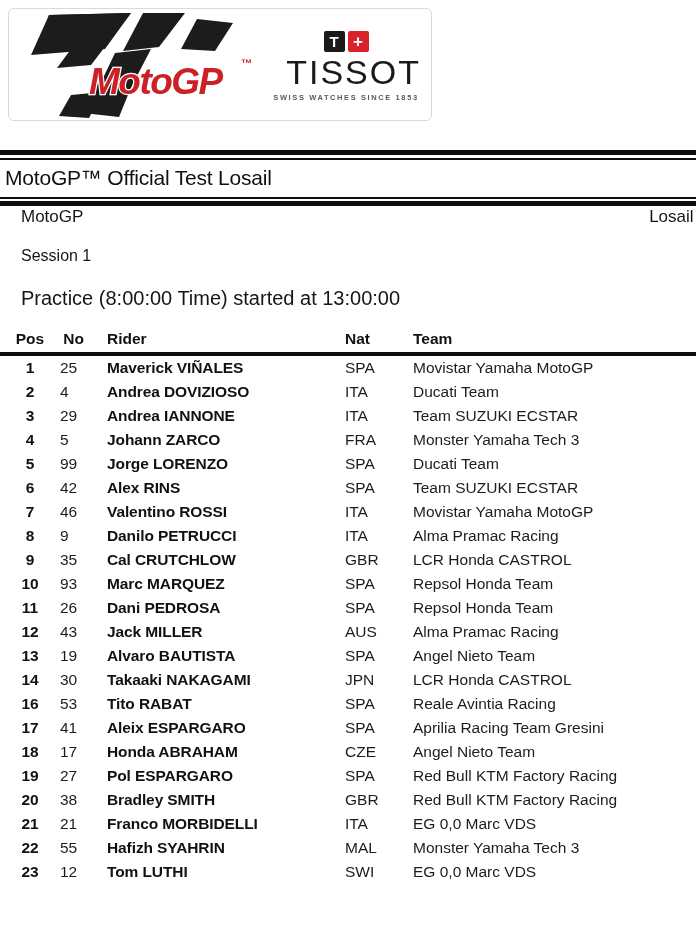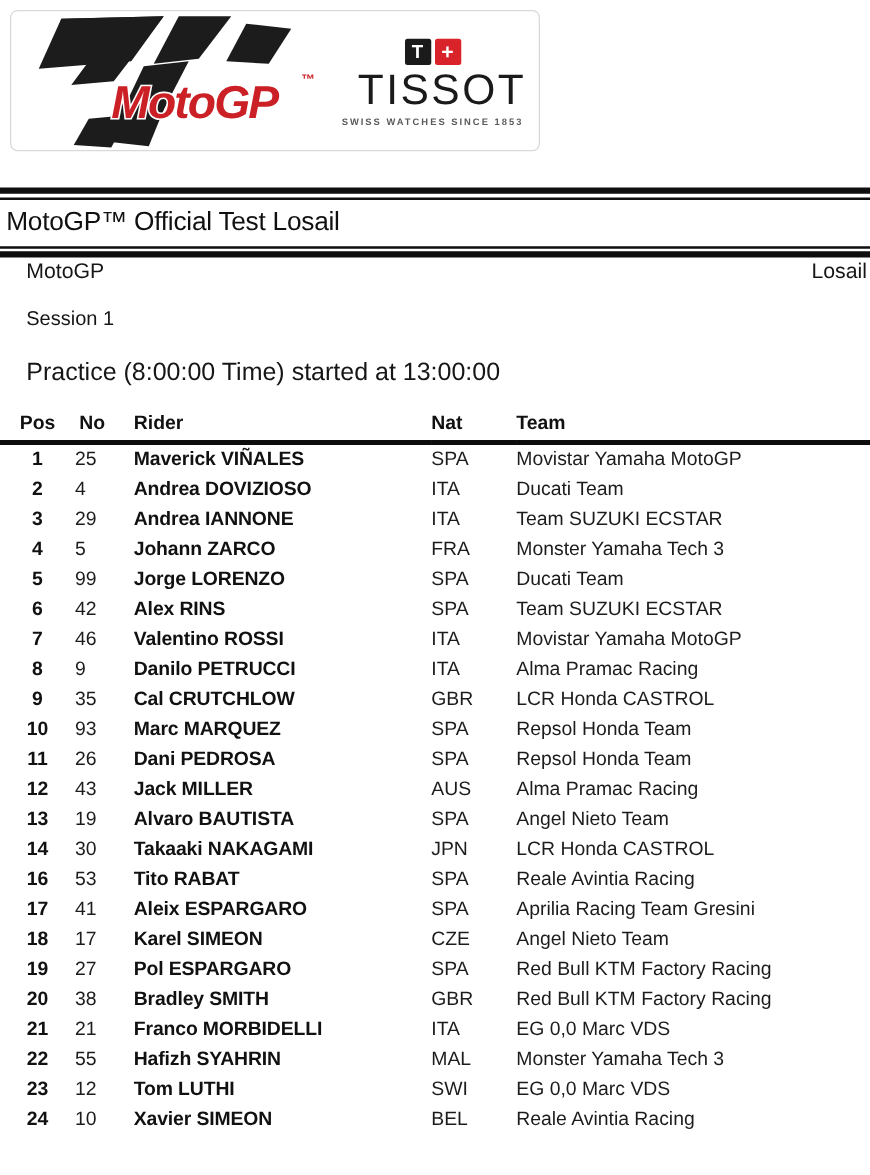--- a/index.html
+++ b/index.html
@@ -241,21 +241,21 @@
         <tr>
           <td class="col-pos">17</td>
           <td class="col-no">41</td>
           <td class="col-rider">Aleix ESPARGARO</td>
           <td class="col-nat">SPA</td>
           <td class="col-team">Aprilia Racing Team Gresini</td>
         </tr>
         <tr>
           <td class="col-pos">18</td>
           <td class="col-no">17</td>
-          <td class="col-rider">Karel SIMEON</td>
+          <td class="col-rider">Honda ABRAHAM</td>
           <td class="col-nat">CZE</td>
           <td class="col-team">Angel Nieto Team</td>
         </tr>
         <tr>
           <td class="col-pos">19</td>
           <td class="col-no">27</td>
           <td class="col-rider">Pol ESPARGARO</td>
           <td class="col-nat">SPA</td>
           <td class="col-team">Red Bull KTM Factory Racing</td>
         </tr>
@@ -280,22 +280,15 @@
           <td class="col-nat">MAL</td>
           <td class="col-team">Monster Yamaha Tech 3</td>
         </tr>
         <tr>
           <td class="col-pos">23</td>
           <td class="col-no">12</td>
           <td class="col-rider">Tom LUTHI</td>
           <td class="col-nat">SWI</td>
           <td class="col-team">EG 0,0 Marc VDS</td>
         </tr>
-        <tr>
-          <td class="col-pos">24</td>
-          <td class="col-no">10</td>
-          <td class="col-rider">Xavier SIMEON</td>
-          <td class="col-nat">BEL</td>
-          <td class="col-team">Reale Avintia Racing</td>
-        </tr>
       </tbody>
   </table>
 </div>
 
 </body></html>

